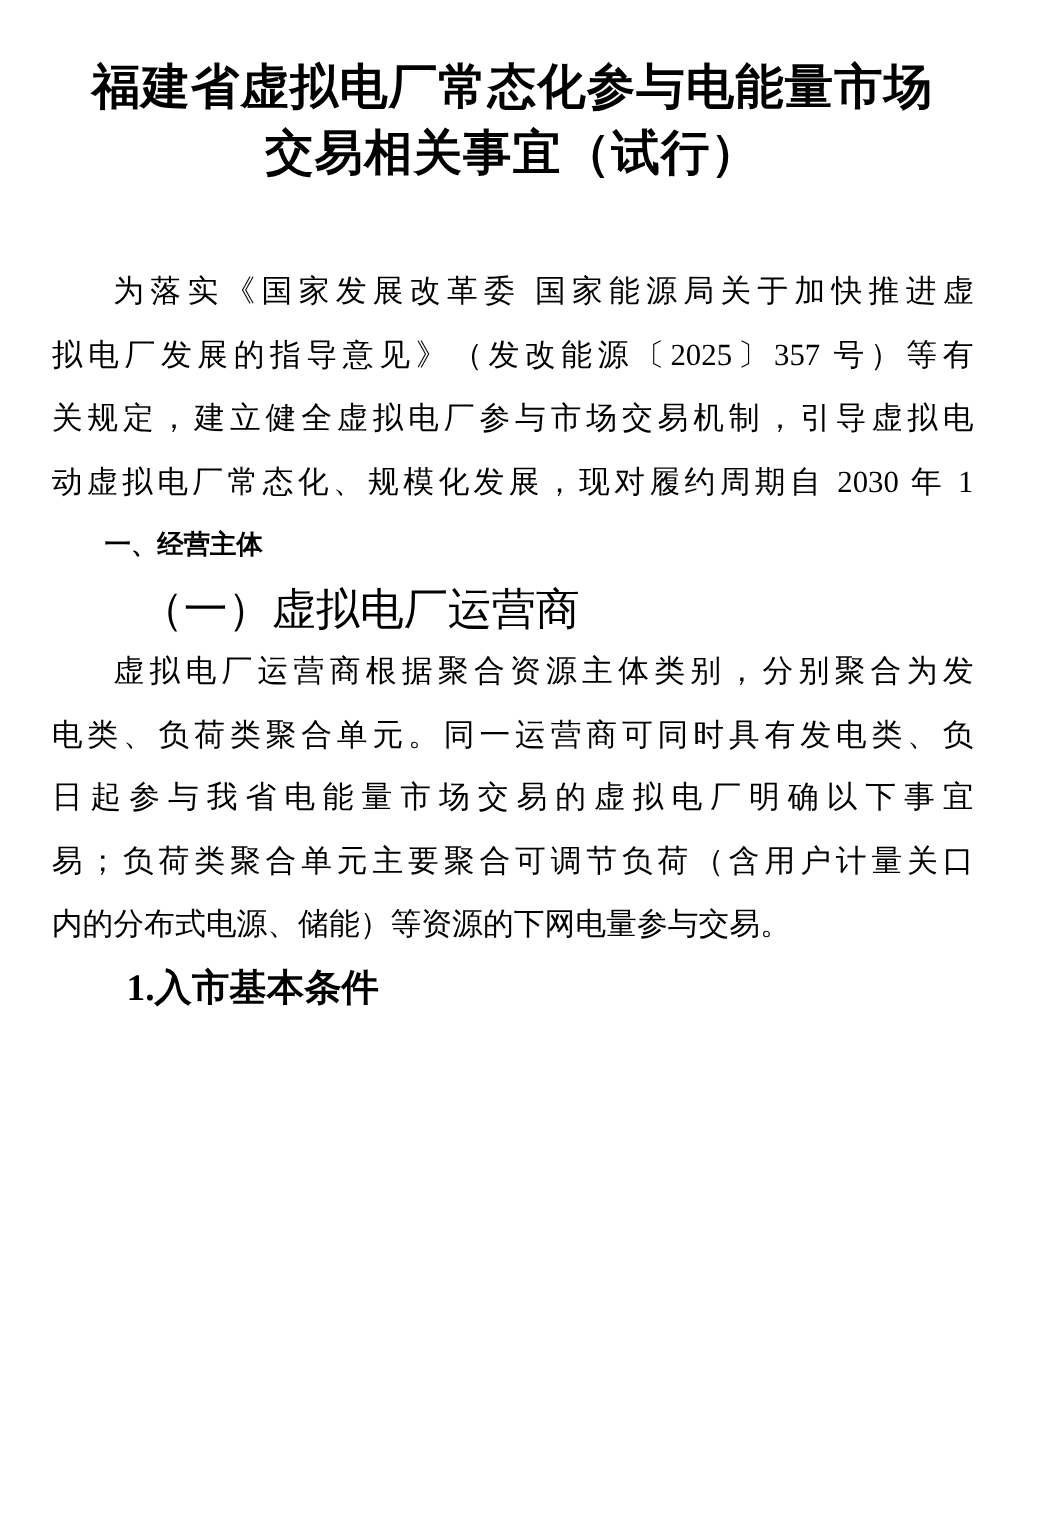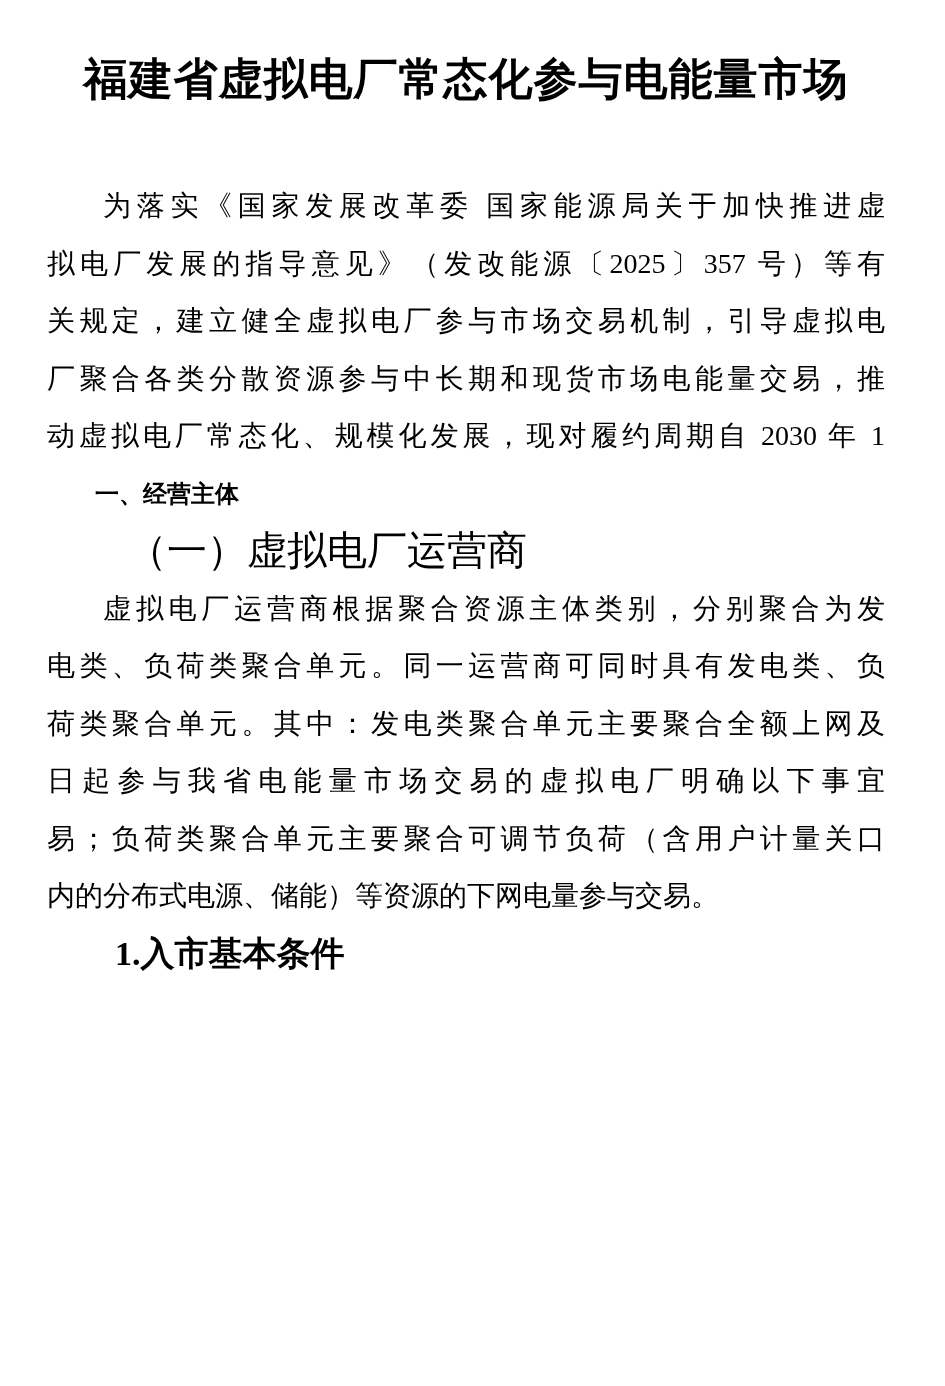--- a/index.html
+++ b/index.html
@@ -68,39 +68,38 @@
     font-size: 34px;
     font-weight: 700;
   }
 </style>
 </head>
 <body>
 
 <div class="page">
   <div class="doc-title">
     <div>福建省虚拟电厂常态化参与电能量市场</div>
+    <div>交易相关事宜（试行）</div>
   </div>
   <div class="doc-body">
       <div class="block paragraph">
         <div class="line indent fill">为落实《国家发展改革委 国家能源局关于加快推进虚</div>
         <div class="line fill">拟电厂发展的指导意见》（发改能源〔2025〕357 号）等有</div>
         <div class="line fill">关规定，建立健全虚拟电厂参与市场交易机制，引导虚拟电</div>
-        <div class="line fill">厂聚合各类分散资源参与中长期和现货市场电能量交易，推</div>
         <div class="line fill">动虚拟电厂常态化、规模化发展，现对履约周期自 2030 年 1</div>
       </div>
       <div class="block heading-level1">
         <div class="line indent">一、经营主体</div>
       </div>
       <div class="block heading-level2">
         <div class="line indent">（一）虚拟电厂运营商</div>
       </div>
       <div class="block paragraph">
         <div class="line indent fill">虚拟电厂运营商根据聚合资源主体类别，分别聚合为发</div>
         <div class="line fill">电类、负荷类聚合单元。同一运营商可同时具有发电类、负</div>
-        <div class="line fill">荷类聚合单元。其中：发电类聚合单元主要聚合全额上网及</div>
         <div class="line fill">日起参与我省电能量市场交易的虚拟电厂明确以下事宜</div>
         <div class="line fill">易；负荷类聚合单元主要聚合可调节负荷（含用户计量关口</div>
         <div class="line">内的分布式电源、储能）等资源的下网电量参与交易。</div>
       </div>
       <div class="block heading-level3">
         <div class="line indent">1.入市基本条件</div>
       </div>
     </div>
 </div>
 

